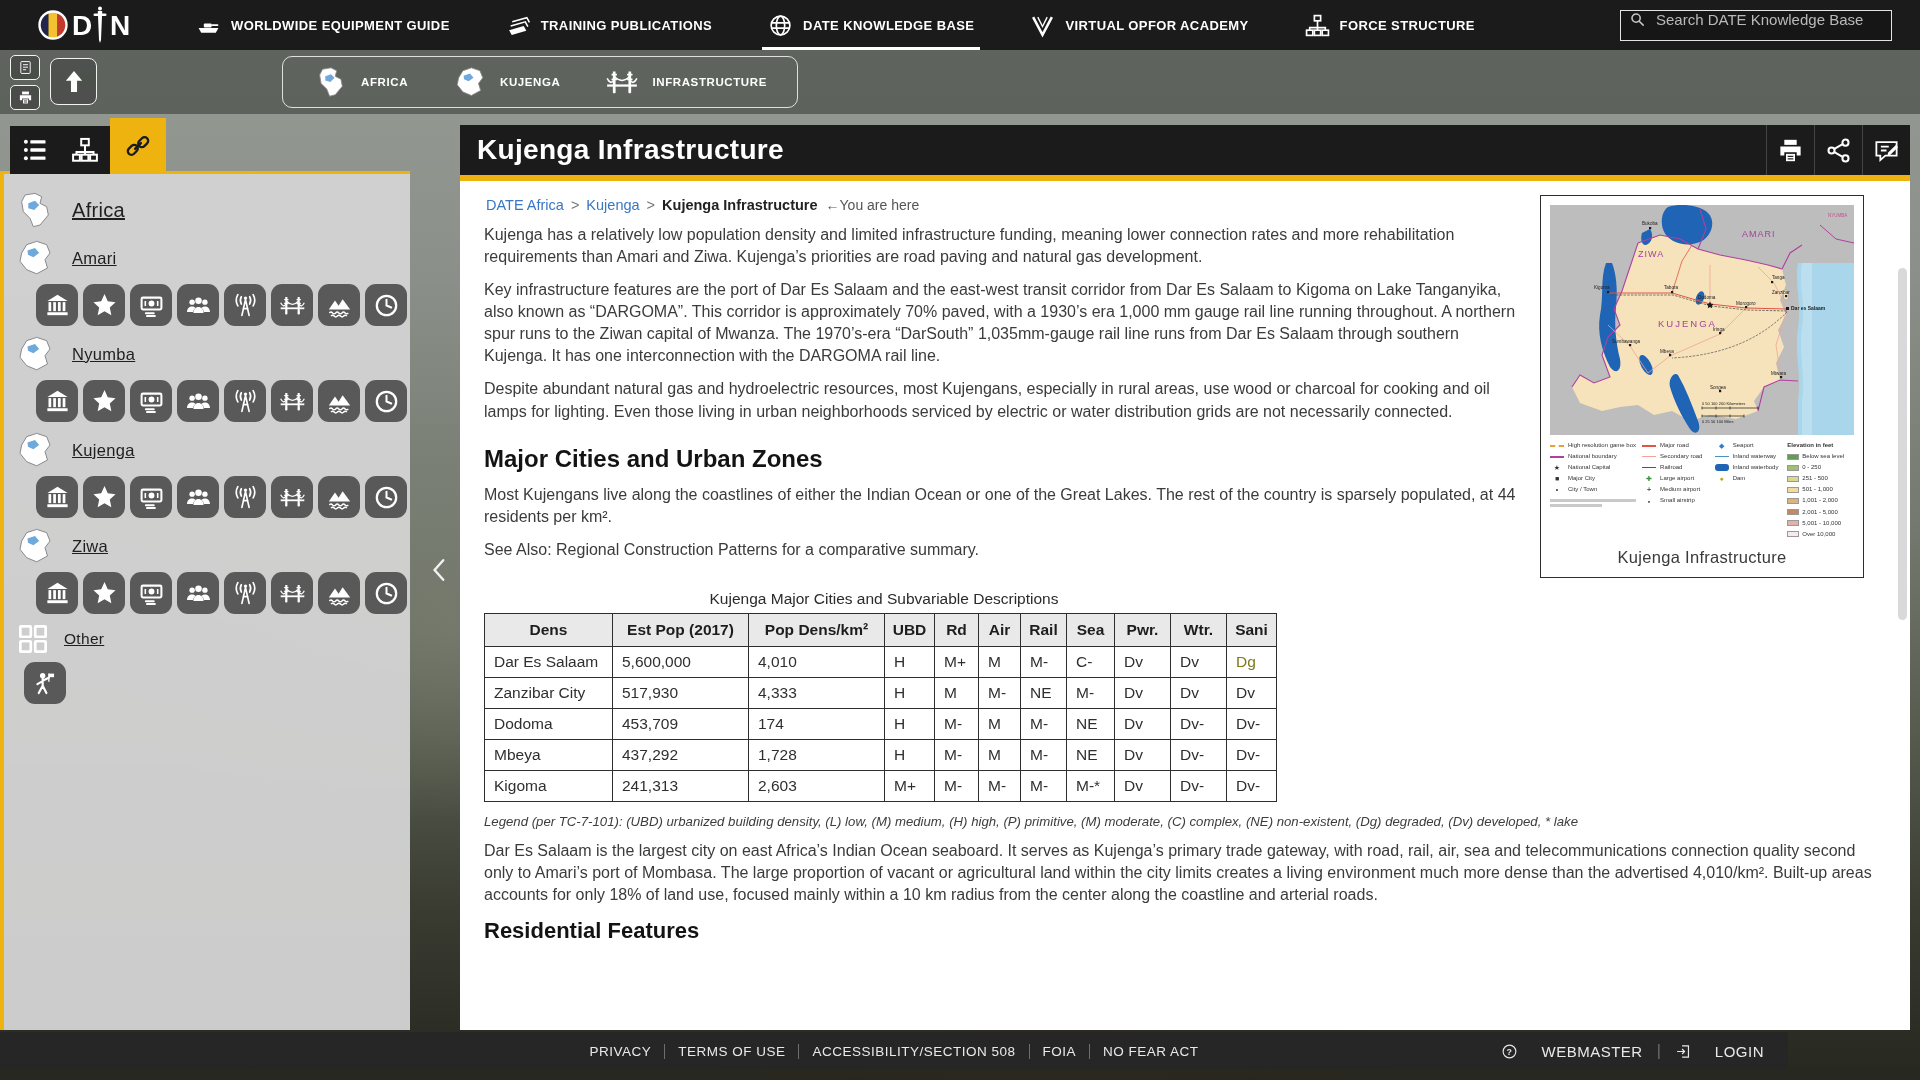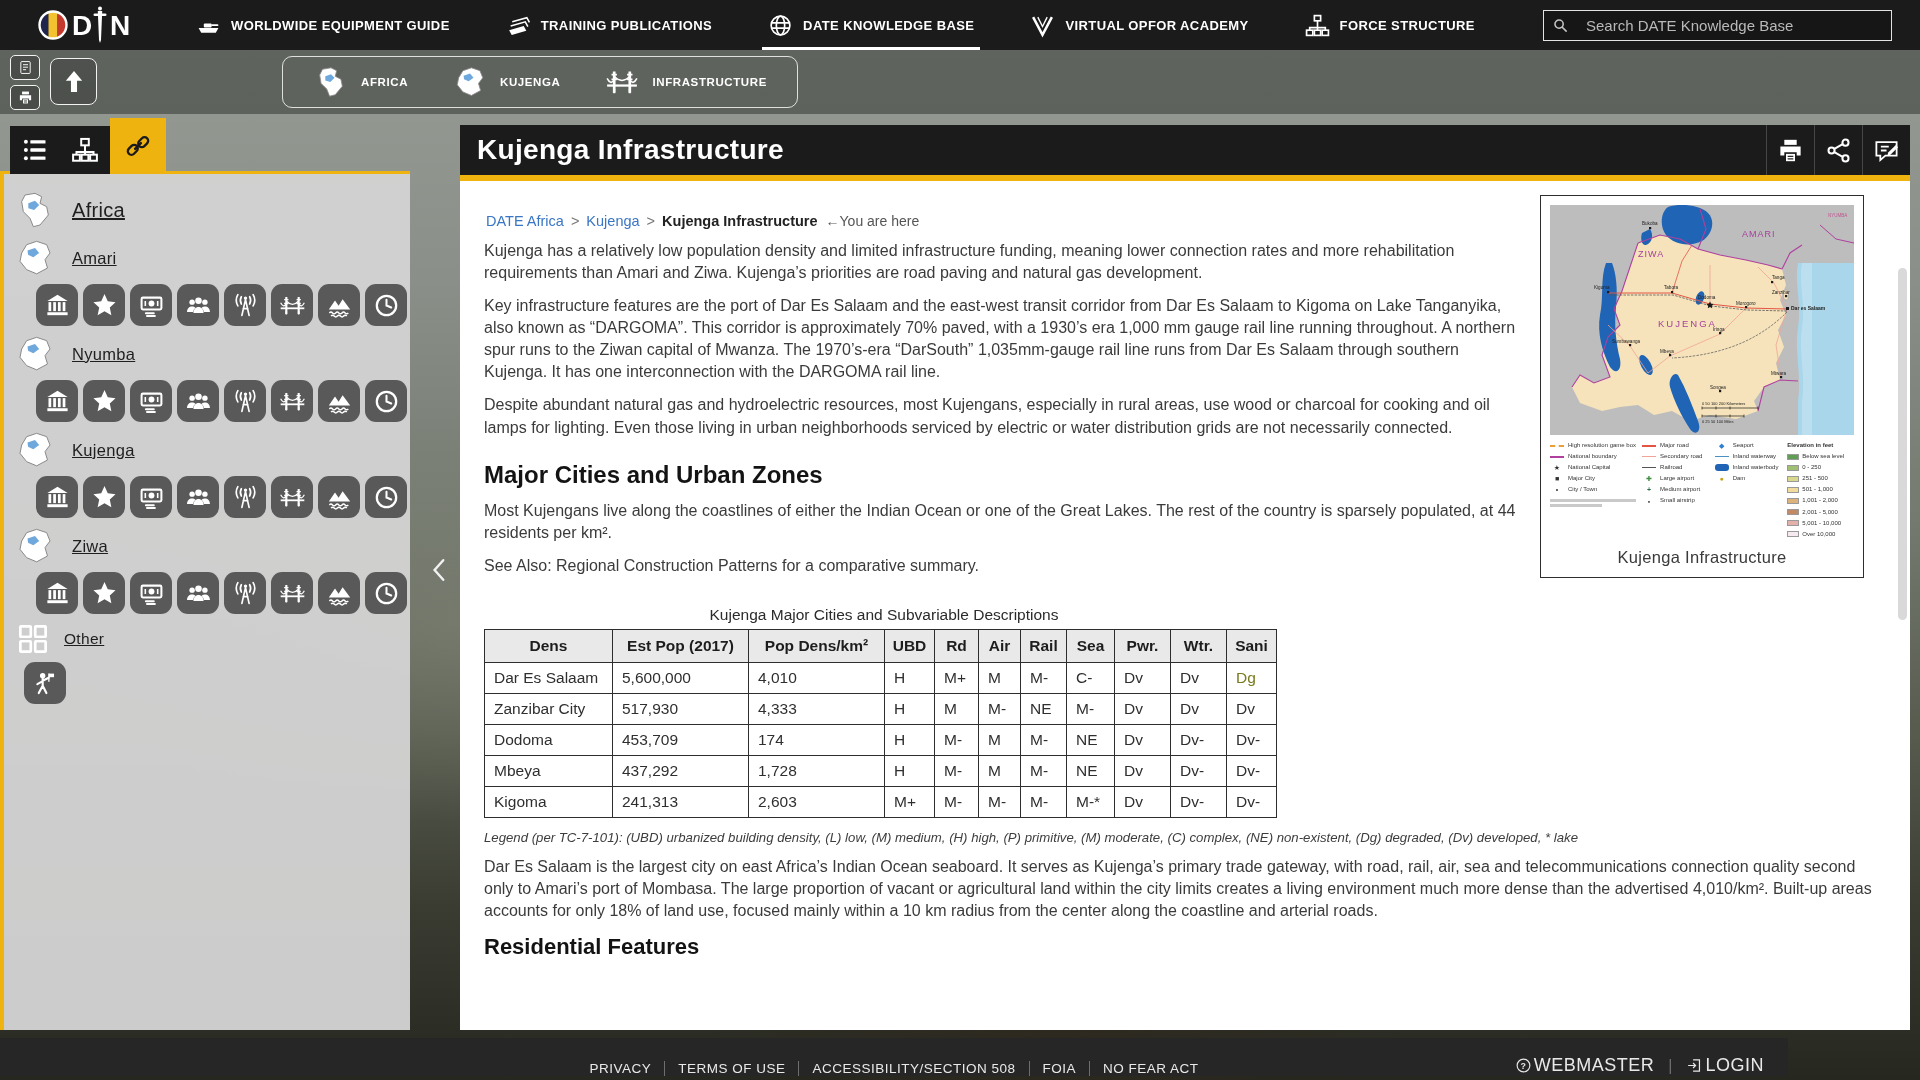--- a/index.html
+++ b/index.html
@@ -11,21 +11,21 @@
     radial-gradient(700px 340px at 72% 70%, rgba(70,66,52,.6), transparent 60%),
     radial-gradient(500px 260px at 55% 95%, rgba(46,40,30,.8), transparent 70%),
     linear-gradient(180deg,#979d95 0%,#8a9089 26%,#757a70 48%,#575b4e 68%,#3a3c32 84%,#26271f 100%);}
   
   .topnav{position:absolute;left:0;top:0;width:1920px;height:50px;background:#1b1b1b;display:flex;align-items:center;z-index:5}
   .logo{margin-left:36px;display:flex;align-items:center;cursor:pointer}
   .mainnav{display:flex;margin-left:42px;gap:56px;height:100%}
   .nav-item{position:relative;display:flex;align-items:center;gap:10px;color:#fff;font-size:13px;font-weight:bold;letter-spacing:.4px;cursor:pointer;height:100%}
   .nav-item svg{width:25px;height:25px}
   .nav-item.active::after{content:"";position:absolute;left:-6px;right:-6px;bottom:0;height:3px;background:#fff}
-  .search-box{margin-left:auto;margin-right:28px;width:349px;height:31px;border:1px solid #e3e3e3;background:rgba(15,15,15,.35);display:flex;align-items:center;padding:0 8px;gap:17px}
+  .search-box{margin-left:auto;margin-right:28px;width:272px;height:31px;border:1px solid #e3e3e3;background:rgba(15,15,15,.35);display:flex;align-items:flex-start;padding:0 8px;gap:10px}
   .search-box svg{width:17px;height:17px;flex:none}
   .search-box input{flex:1;background:transparent;border:none;outline:none;color:#cfcfcf;font-size:15px;font-family:inherit}
   .search-box input::placeholder{color:#b9b9b9}
   
   .context-bar{position:absolute;left:0;top:50px;width:1920px;height:64px;background:rgba(30,33,30,.45);z-index:4}
   .mini-col{position:absolute;left:10px;top:5px;display:flex;flex-direction:column;gap:5px}
   .mini-btn{width:30px;height:25px;border:1.5px solid #f2f2f2;border-radius:5px;background:rgba(10,10,10,.25);display:flex;align-items:center;justify-content:center;cursor:pointer}
   .mini-btn svg{width:15px;height:15px}
   .up-btn{position:absolute;left:50px;top:8px;width:47px;height:47px;border:1.5px solid #f2f2f2;border-radius:8px;background:rgba(10,10,10,.2);display:flex;align-items:center;justify-content:center;cursor:pointer}
   .up-btn svg{width:28px;height:28px}
@@ -54,21 +54,21 @@
   .collapse svg{width:26px;height:46px}
   
   .content{position:absolute;left:460px;top:125px;width:1450px;height:905px;background:#fff;z-index:3;display:flex;flex-direction:column}
   .title-bar{height:50px;background:#1b1b1b;display:flex;align-items:center;flex:none}
   .title-bar h1{color:#fff;font-size:28px;font-weight:bold;margin-left:17px;letter-spacing:.3px}
   .actions{margin-left:auto;height:100%;display:flex}
   .abtn{width:48px;height:100%;border-left:1px solid #454545;display:flex;align-items:center;justify-content:center;cursor:pointer}
   .abtn svg{width:27px;height:27px}
   .gold-bar{height:6px;background:#efb310;flex:none}
   .body{position:relative;flex:1;overflow:hidden;padding:12px 28px 0 24px;font-size:16px;color:#3b3b3b}
-  .crumbs{font-size:14.5px;margin:20px 0 2px 2px;color:#555}
+  .crumbs{font-size:14.5px;margin:4px 0 2px 2px;color:#555}
   .crumbs a{color:#3a76c4;text-decoration:none;cursor:pointer}
   .crumbs .sep{color:#777;margin:0 7px}
   .crumbs b{color:#222}
   .crumbs .here{color:#555;margin-left:8px;font-size:14px}
   .body p{line-height:1.38;margin:11px 0;color:#3b3b3b}
   .body h2{font-size:24px;color:#131313;margin:22px 0 6px}
   .tbl-wrap{width:800px;margin-top:29px}
   .tbl-caption{text-align:center;font-size:15.5px;color:#2b2b2b;margin-bottom:5px}
   table.cities{border-collapse:collapse;font-size:15.5px;color:#2f2f2f}
   table.cities th,table.cities td{border:1.6px solid #2e2e2e;padding:6px 9px;text-align:left}
@@ -92,26 +92,26 @@
   .sw-wbody{height:7px;background:#1f64b5;border-radius:3px}
   .attr-line{height:3px;background:#c9c9c9;margin-top:4px}
   .attr-line.short{width:60%;margin-top:2px}
   .elev-row{display:flex;align-items:center;gap:3px}
   .elev-sw{width:12px;height:6px;border:.5px solid #999;flex:none}
   .elev-title{font-weight:bold}
   .map-caption{text-align:center;font-size:16.5px;color:#3a3a3a;letter-spacing:.3px;padding:8px 0 6px}
   
   .pagescroll{position:absolute;left:1898px;top:268px;width:9px;height:352px;background:rgba(210,210,210,.85);border-radius:5px;z-index:7;cursor:pointer}
   
-  .footer{position:absolute;left:0;bottom:4px;width:1788px;height:38px;background:#262626;display:flex;align-items:flex-end;z-index:6}
+  .footer{position:absolute;left:0;bottom:10px;width:1788px;height:38px;background:#262626;display:flex;align-items:center;z-index:6}
   .flinks{margin:0 auto;display:flex;align-items:center}
   .flink{color:#e9e9e9;font-size:13.5px;letter-spacing:.5px;padding:0 13px;cursor:pointer;border-left:1px solid #6e6e6e}
   .flink:first-child{border-left:none}
   .fright{position:absolute;right:24px;display:flex;align-items:center;gap:10px}
-  .fbtn{display:flex;align-items:center;gap:2px;color:#e9e9e9;font-size:18px;letter-spacing:.5px;cursor:pointer}
+  .fbtn{display:flex;align-items:center;gap:23px;color:#e9e9e9;font-size:15px;letter-spacing:.5px;cursor:pointer}
   .fbtn svg{width:17px;height:17px}
   .fdiv{color:#6e6e6e;margin:0 4px}
   .hidden-defs{position:absolute;width:0;height:0;overflow:hidden}
 </style>
 </head>
 <body>
 
 <svg class="hidden-defs" aria-hidden="true">
 <defs>
   <symbol id="b-blob" viewBox="0 0 24 24">

